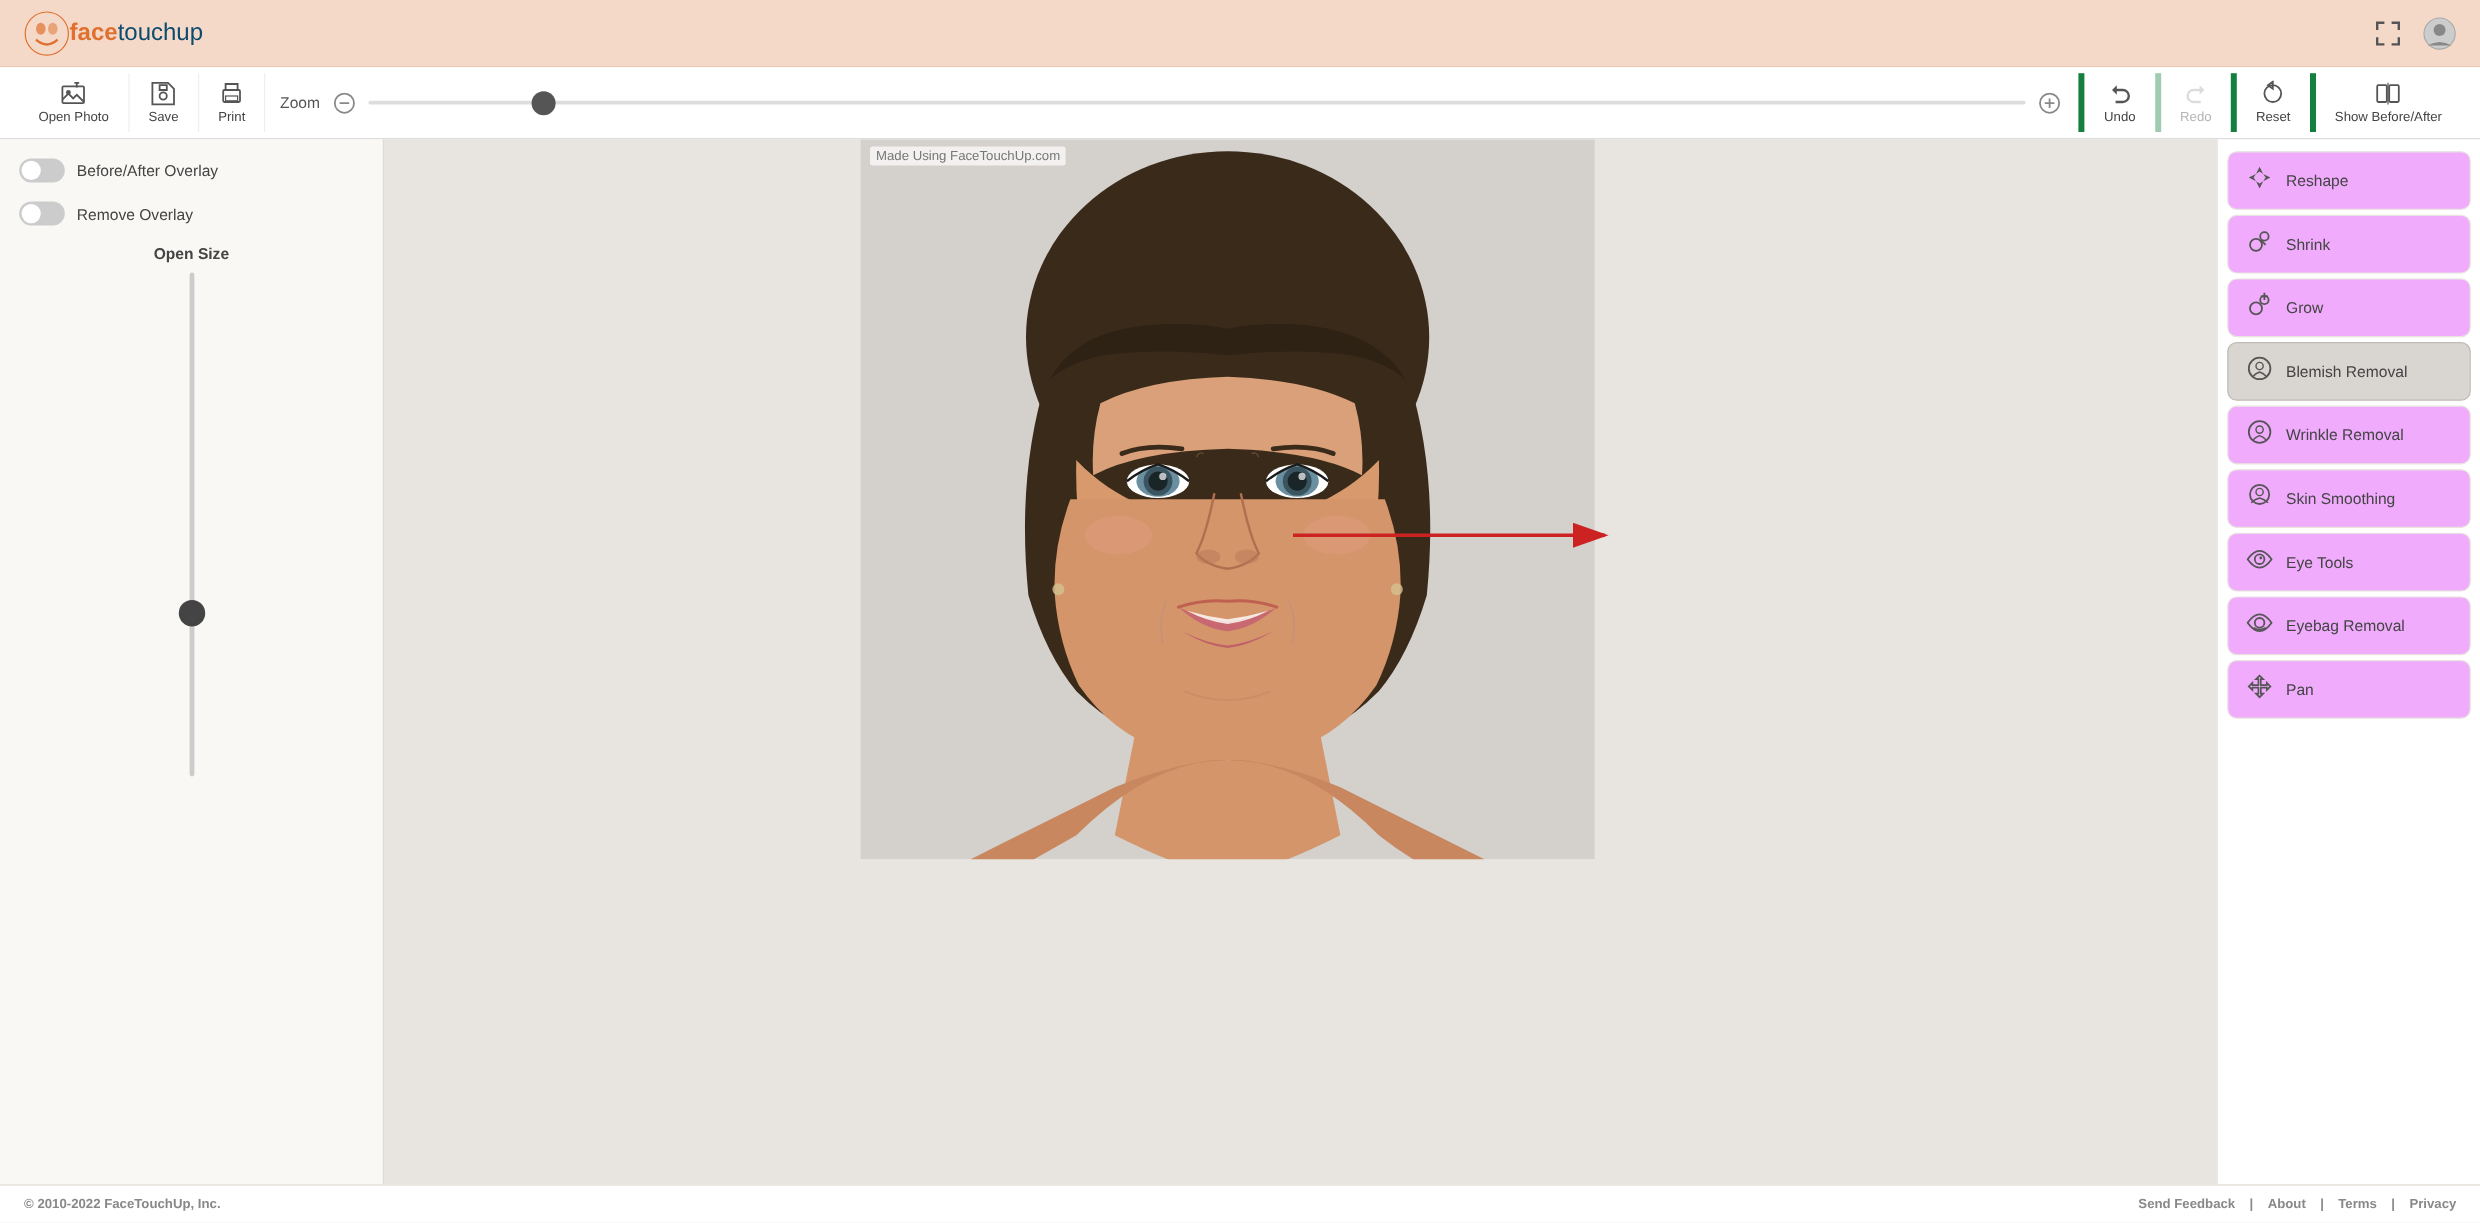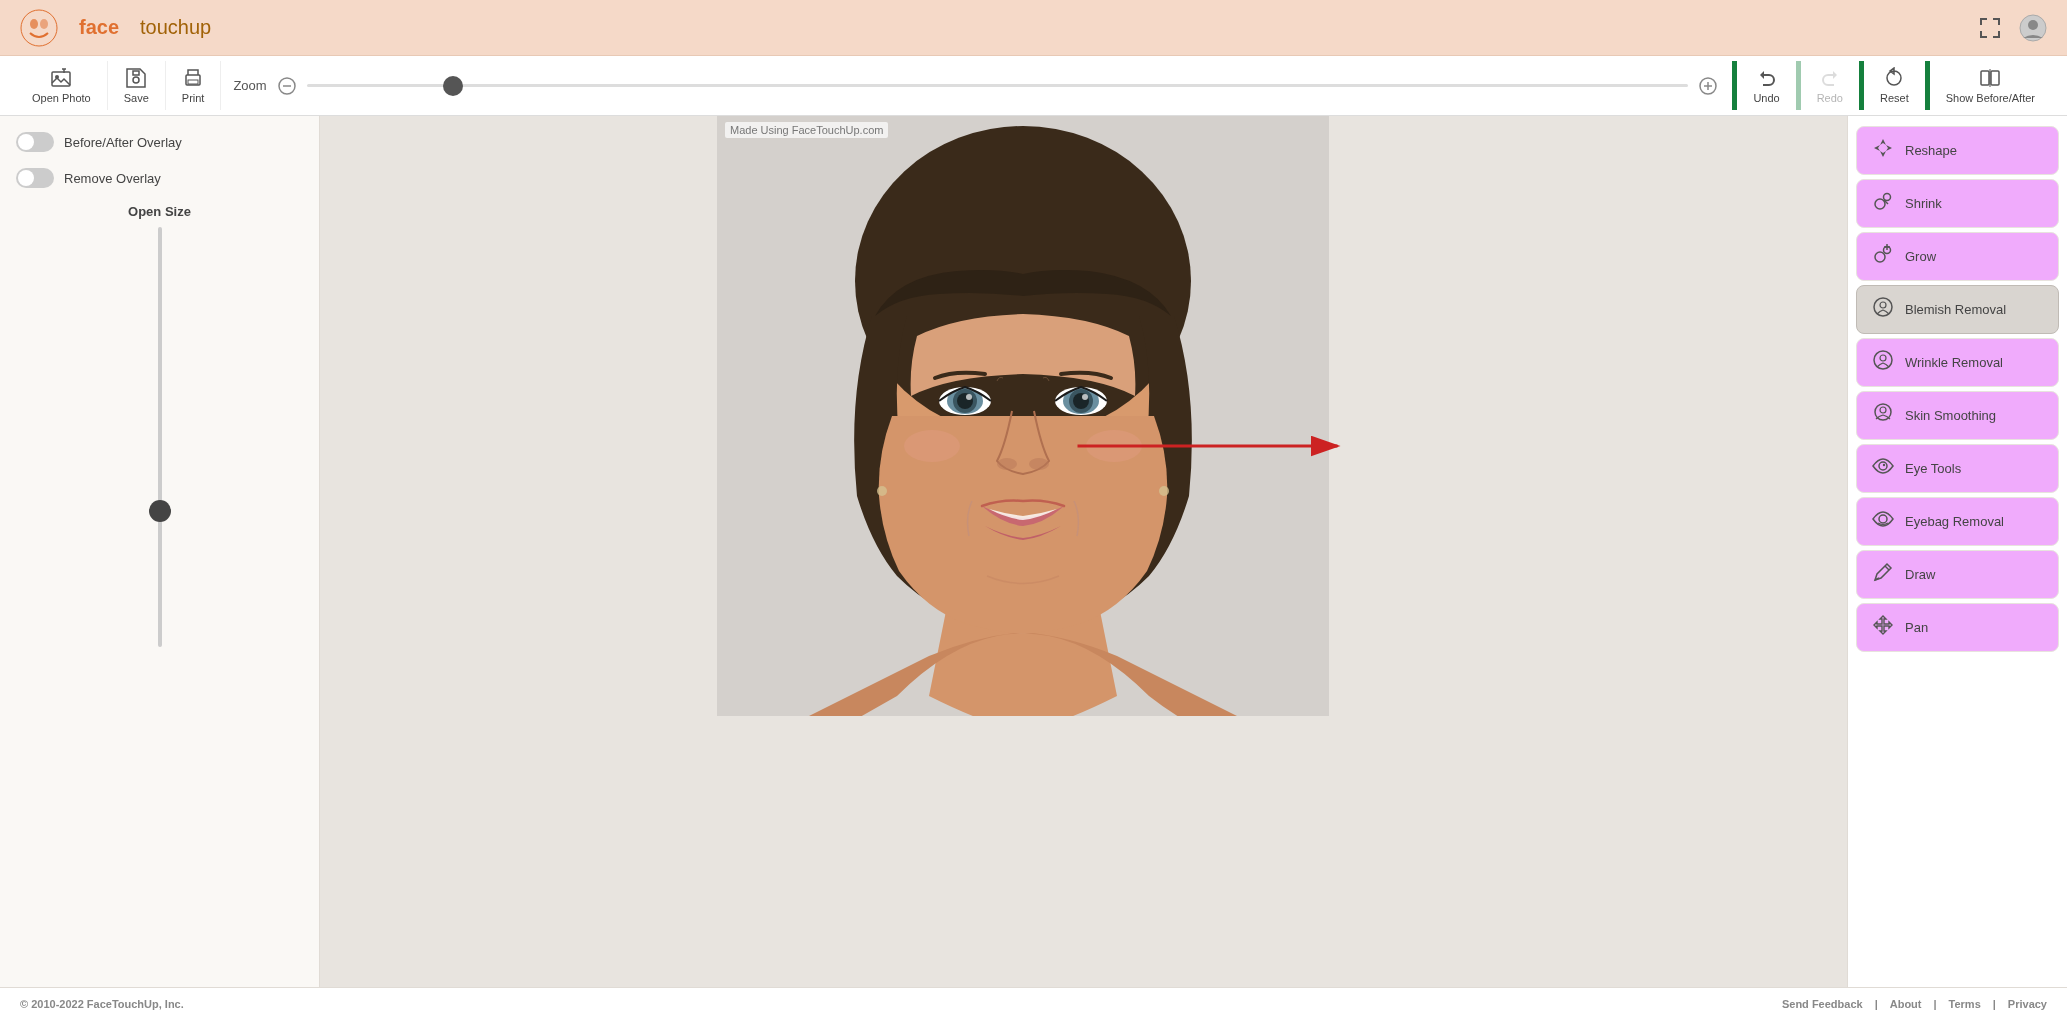--- a/index.html
+++ b/index.html
@@ -1,20 +1,20 @@
 <!DOCTYPE html>
 <html><head>
   <meta charset="utf-8">
   <style>
     * { box-sizing: border-box; margin: 0; padding: 0; }
     body { font-family: -apple-system, BlinkMacSystemFont, 'Segoe UI', Arial, sans-serif; background: #f5f0eb; height: 100vh; display: flex; flex-direction: column; overflow: hidden; }
 
     
     .header { background: #f5d9c8; display: flex; align-items: center; padding: 8px 20px; height: 56px; border-bottom: 1px solid #e8c9b5; }
-    .logo { display: flex; align-items: center; gap: 21px; font-size: 22px; font-weight: 400; color: #333; }
+    .logo { display: flex; align-items: center; gap: 0; font-size: 22px; font-weight: 400; color: #333; }
     .logo-icon { width: 38px; height: 38px; }
     .header-spacer { flex: 1; }
     .header-icons { display: flex; gap: 16px; align-items: center; }
     .header-icon-btn { background: none; border: none; cursor: pointer; color: #555; font-size: 22px; display: flex; align-items: center; justify-content: center; }
 
     
     .toolbar { background: #fff; border-bottom: 1px solid #ddd; display: flex; align-items: center; padding: 0 16px; height: 60px; gap: 0; }
     .toolbar-btn { display: flex; flex-direction: column; align-items: center; gap: 3px; background: none; border: none; cursor: pointer; padding: 6px 16px; color: #444; font-size: 11px; border-right: 1px solid #eee; }
     .toolbar-btn .tb-icon { font-size: 20px; color: #555; }
     .zoom-area { display: flex; align-items: center; flex: 1; padding: 0 12px; gap: 8px; }
@@ -66,21 +66,21 @@
 
 <div class="header">
   <div class="logo">
     <svg class="logo-icon" viewBox="0 0 38 38">
       <circle cx="19" cy="19" r="18" fill="#f5d9c8" stroke="#e07030" stroke-width="1"></circle>
       <ellipse cx="14" cy="15" rx="4" ry="5" fill="#e07030" opacity="0.7"></ellipse>
       <ellipse cx="24" cy="15" rx="4" ry="5" fill="#e07030" opacity="0.5"></ellipse>
       <path d="M10 24 Q19 32 28 24" stroke="#e07030" stroke-width="2" fill="none"></path>
     </svg>
     <span style="color:#e07030;font-weight:600;font-size:20px">face</span>
-      <span style="color:#a16207;font-weight:300;font-size:20px">touchup</span>
+      <span style="color:#0c4a6e;font-weight:300;font-size:20px">touchup</span>
   </div>
   <div class="header-spacer"></div>
   <div class="header-icons">
     <button class="header-icon-btn">
       <svg width="26" height="26" viewBox="0 0 26 26">
         <path d="M3 3h7V5H5v5H3V3zm13 0h7v7h-2V5h-5V3zM3 16h2v5h5v2H3v-7zm18 5h-5v2h7v-7h-2v5z" fill="#555"></path>
       </svg>
     </button>
     <button class="header-icon-btn">
       <svg width="28" height="28" viewBox="0 0 28 28">
@@ -355,30 +355,20 @@
           <path d="M1 11 Q6 4 11 4 Q16 4 21 11 Q16 18 11 18 Q6 18 1 11 Z" fill="none" stroke="#555" stroke-width="1.5"></path>
           <circle cx="11" cy="11" r="4" fill="none" stroke="#555" stroke-width="1.5"></circle>
           <path d="M6 15 Q11 18 16 15" fill="none" stroke="#555" stroke-width="1.2"></path>
         </svg>
       </span>
       <span>Eyebag Removal</span>
     </button>
     <button class="tool-btn">
       <span class="tool-icon">
         <svg width="22" height="22" viewBox="0 0 22 22">
-          <path d="M3 19 L5 13 L15 3 L19 7 L9 17 Z" fill="none" stroke="#555" stroke-width="1.5"></path>
-          <path d="M13 5 L17 9" stroke="#555" stroke-width="1.5"></path>
-          <path d="M3 19 L7 17" stroke="#555" stroke-width="1.5"></path>
-        </svg>
-      </span>
-      <span>Draw</span>
-    </button>
-    <button class="tool-btn">
-      <span class="tool-icon">
-        <svg width="22" height="22" viewBox="0 0 22 22">
           <path d="M11 2 L8 5 L10 5 L10 10 L5 10 L5 8 L2 11 L5 14 L5 12 L10 12 L10 17 L8 17 L11 20 L14 17 L12 17 L12 12 L17 12 L17 14 L20 11 L17 8 L17 10 L12 10 L12 5 L14 5 Z" fill="none" stroke="#555" stroke-width="1.4"></path>
         </svg>
       </span>
       <span>Pan</span>
     </button>
   </div>
 
 </div>
 
 <div class="footer">

